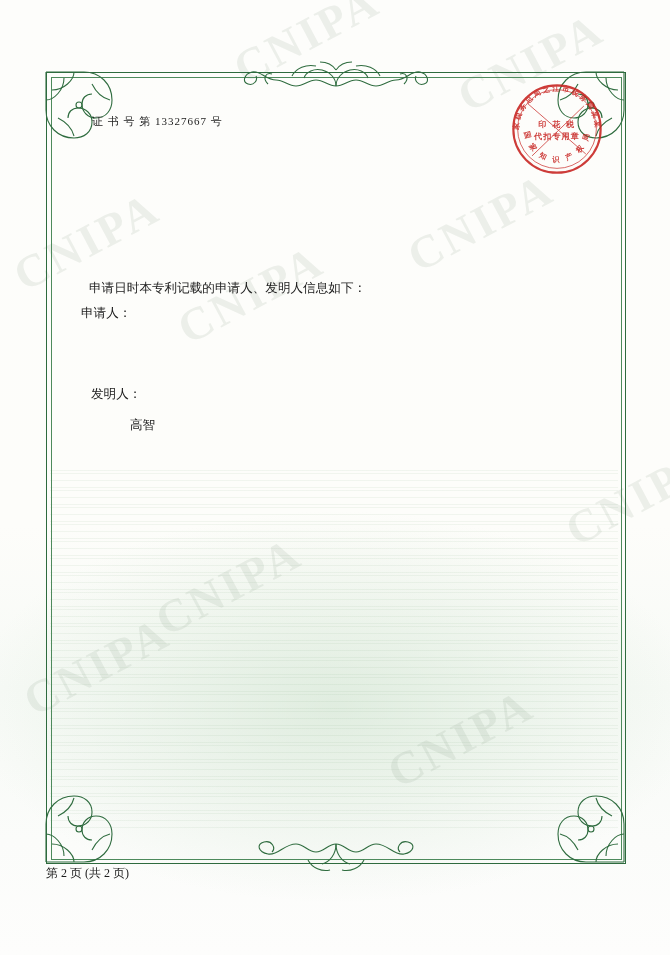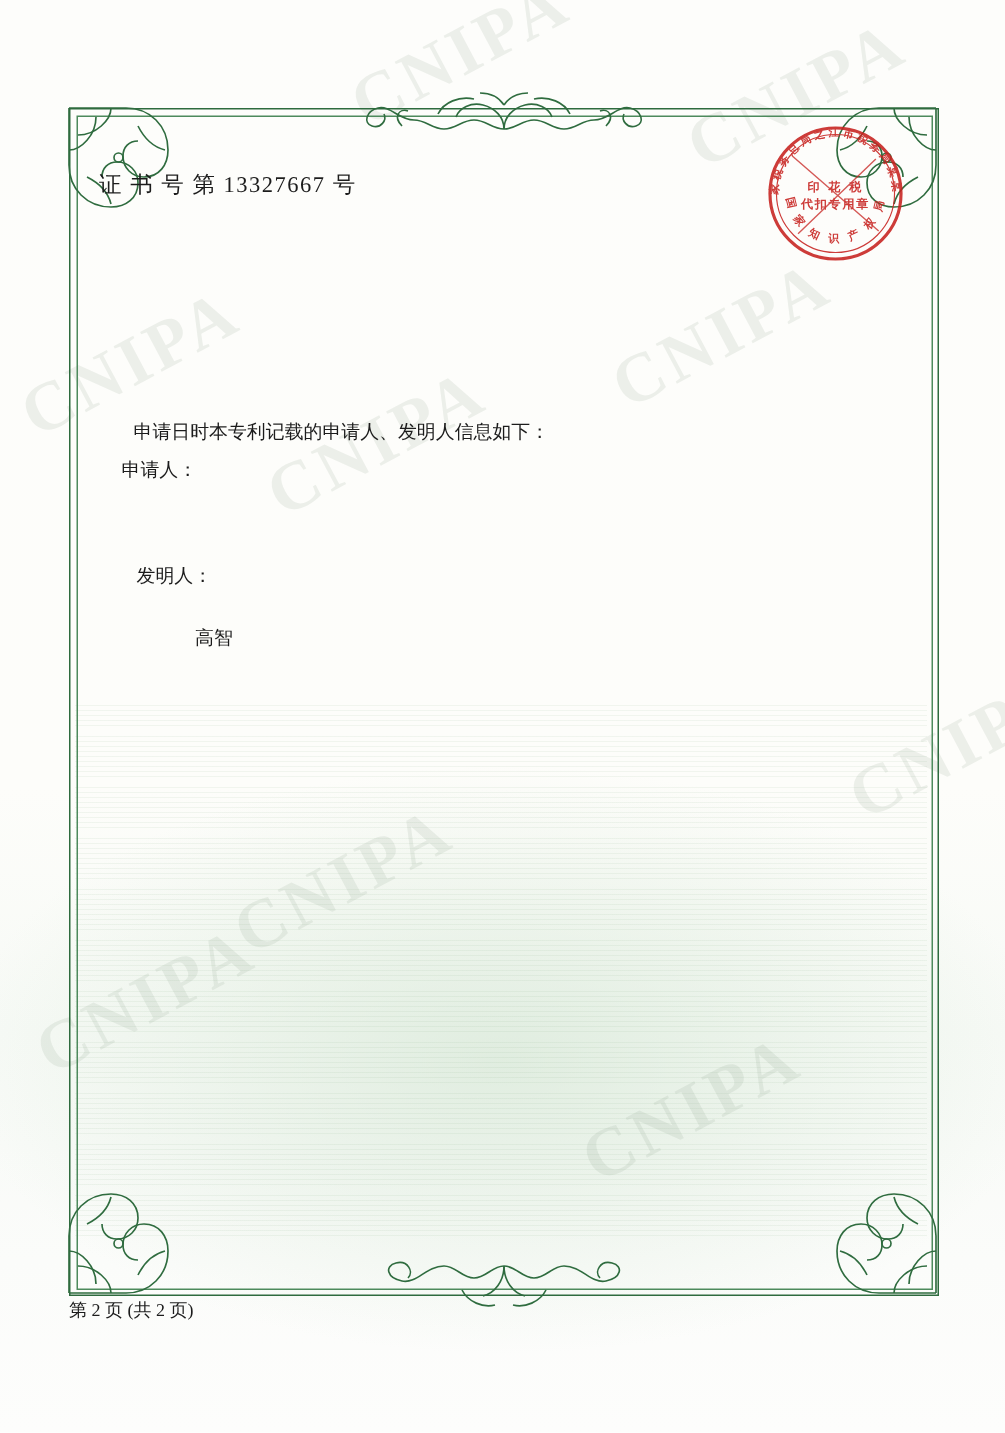--- a/index.html
+++ b/index.html
@@ -71,22 +71,22 @@
   
   .content {
     position: absolute;
     left: 46px; top: 72px;
     width: 578px; height: 790px;
     font-family: "Liberation Serif", serif;
     color: #1c1c1c;
   }
   .cert-no {
     position: absolute;
-    left: 20px; top: 42px;
-    font-size: 15px;
+    left: 46px; top: 42px;
+    font-size: 11px;
     letter-spacing: 1px;
     white-space: nowrap;
   }
   .para {
     position: absolute;
     left: 40px; top: 130px;
     width: 500px;
     font-size: 12.6px;
     line-height: 25px;
     text-align: justify;
@@ -99,21 +99,21 @@
   }
   .line-applicant-label {
     position: absolute; left: 35px; top: 233px;
     font-size: 12.6px;
   }
   .applicant-value {
     position: absolute; left: 72px; top: 248px;
     font-size: 12.6px;
   }
   .line-inventor-label {
-    position: absolute; left: 45px; top: 304px;
+    position: absolute; left: 45px; top: 314px;
     font-size: 12.6px;
   }
   .inventor-value {
     position: absolute; left: 84px; top: 345px;
     font-size: 12.6px;
   }
   .footer {
     position: absolute;
     left: 0; top: 793px;
     width: 578px;

